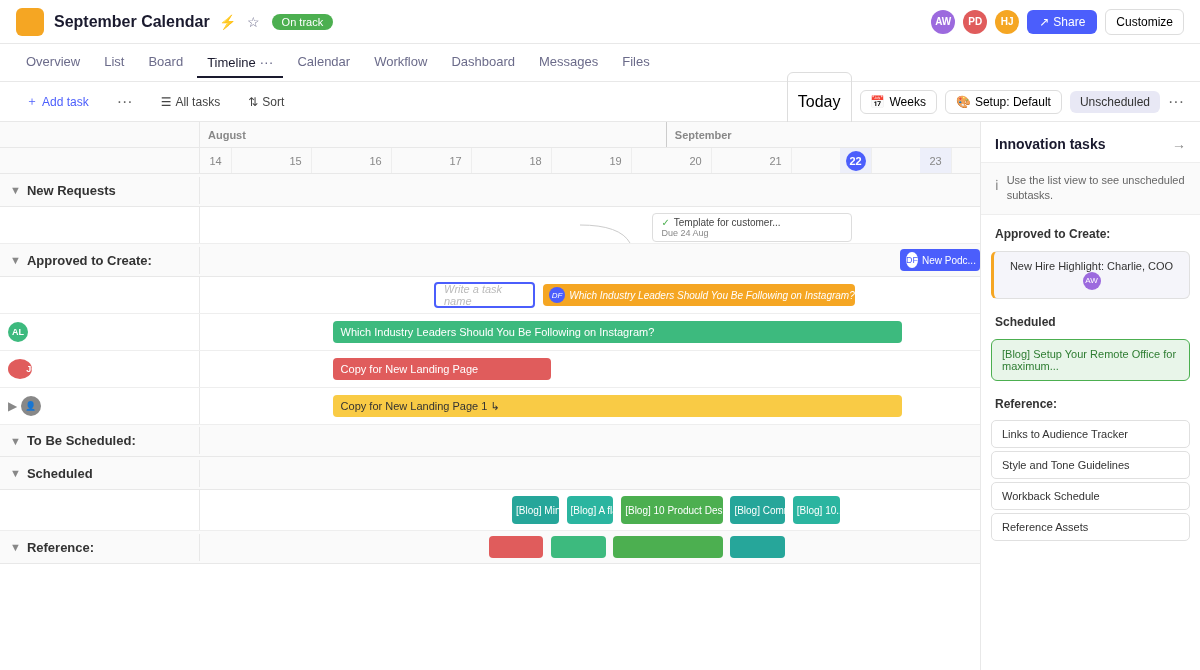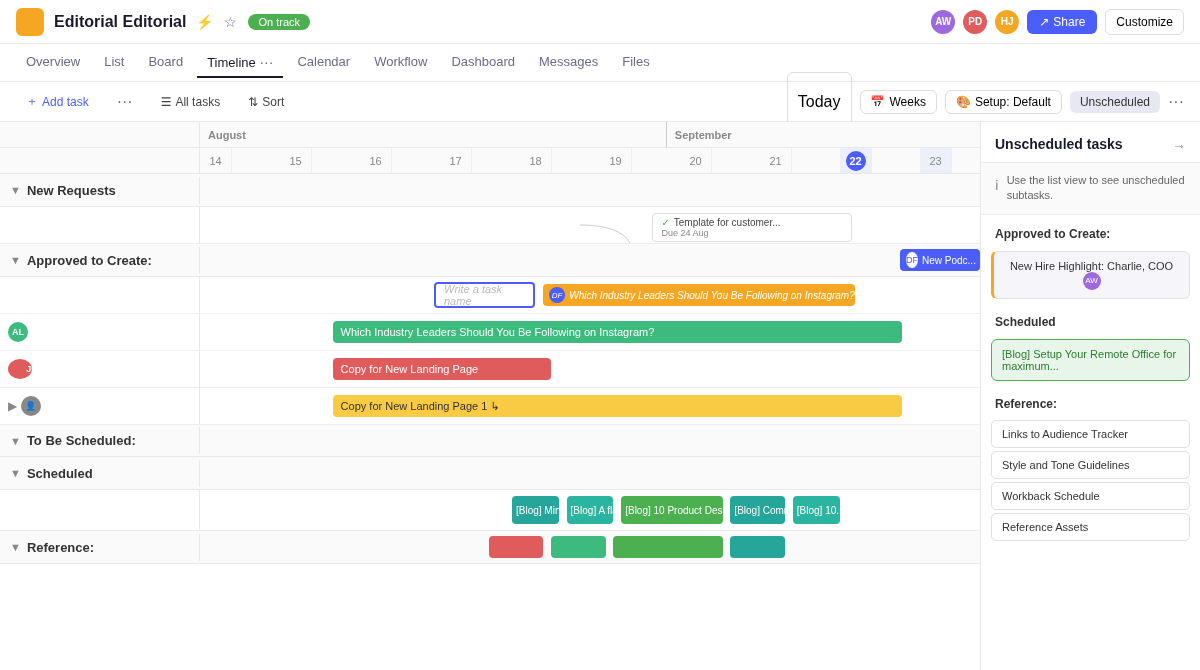--- a/index.html
+++ b/index.html
@@ -64,21 +64,21 @@
     .add-task-btn { display: flex; align-items: center; gap: 4px; color: #4b5efc; font-size: 12px; }
     .all-tasks-btn { display: flex; align-items: center; gap: 4px; }
 
     .panel-ref-item { margin: 3px 10px; border: 1px solid #e0e0e0; border-radius: 5px; padding: 7px 10px; font-size: 11px; color: #333; cursor: pointer; }
   </style>
 </head>
 <body>
 
 <div class="header">
   <div class="header-logo"></div>
-  <span class="header-title">Editorial Editorial</span>
+  <span class="header-title">September Calendar</span>
   <div class="header-icons">
     <button class="header-icon-btn">⚡</button>
     <button class="header-icon-btn">☆</button>
   </div>
   <span class="on-track-badge">On track</span>
   <div class="header-actions">
     <span class="avatar av-aw">AW</span>
     <span class="avatar av-pd">PD</span>
     <span class="avatar av-hj">HJ</span>
     <button class="share-btn">
@@ -304,21 +304,21 @@
             <div style="position:absolute; background:#26a69a; height:22px; border-radius:4px; left:68%; width:7%; top:5px;"></div>
           </div>
         </div>
 
       </div>
     </div>
   </div>
 
   <div class="right-panel">
     <div class="panel-header">
-      <span class="panel-title">Unscheduled tasks</span>
+      <span class="panel-title">Innovation tasks</span>
       <span class="panel-arrow">→</span>
     </div>
 
     <div class="panel-info">
       <span class="info-icon">ℹ</span>
       <span class="info-text">Use the list view to see unscheduled subtasks.</span>
     </div>
 
     <div class="panel-section-title">Approved to Create:</div>
     <div class="panel-card highlight">

